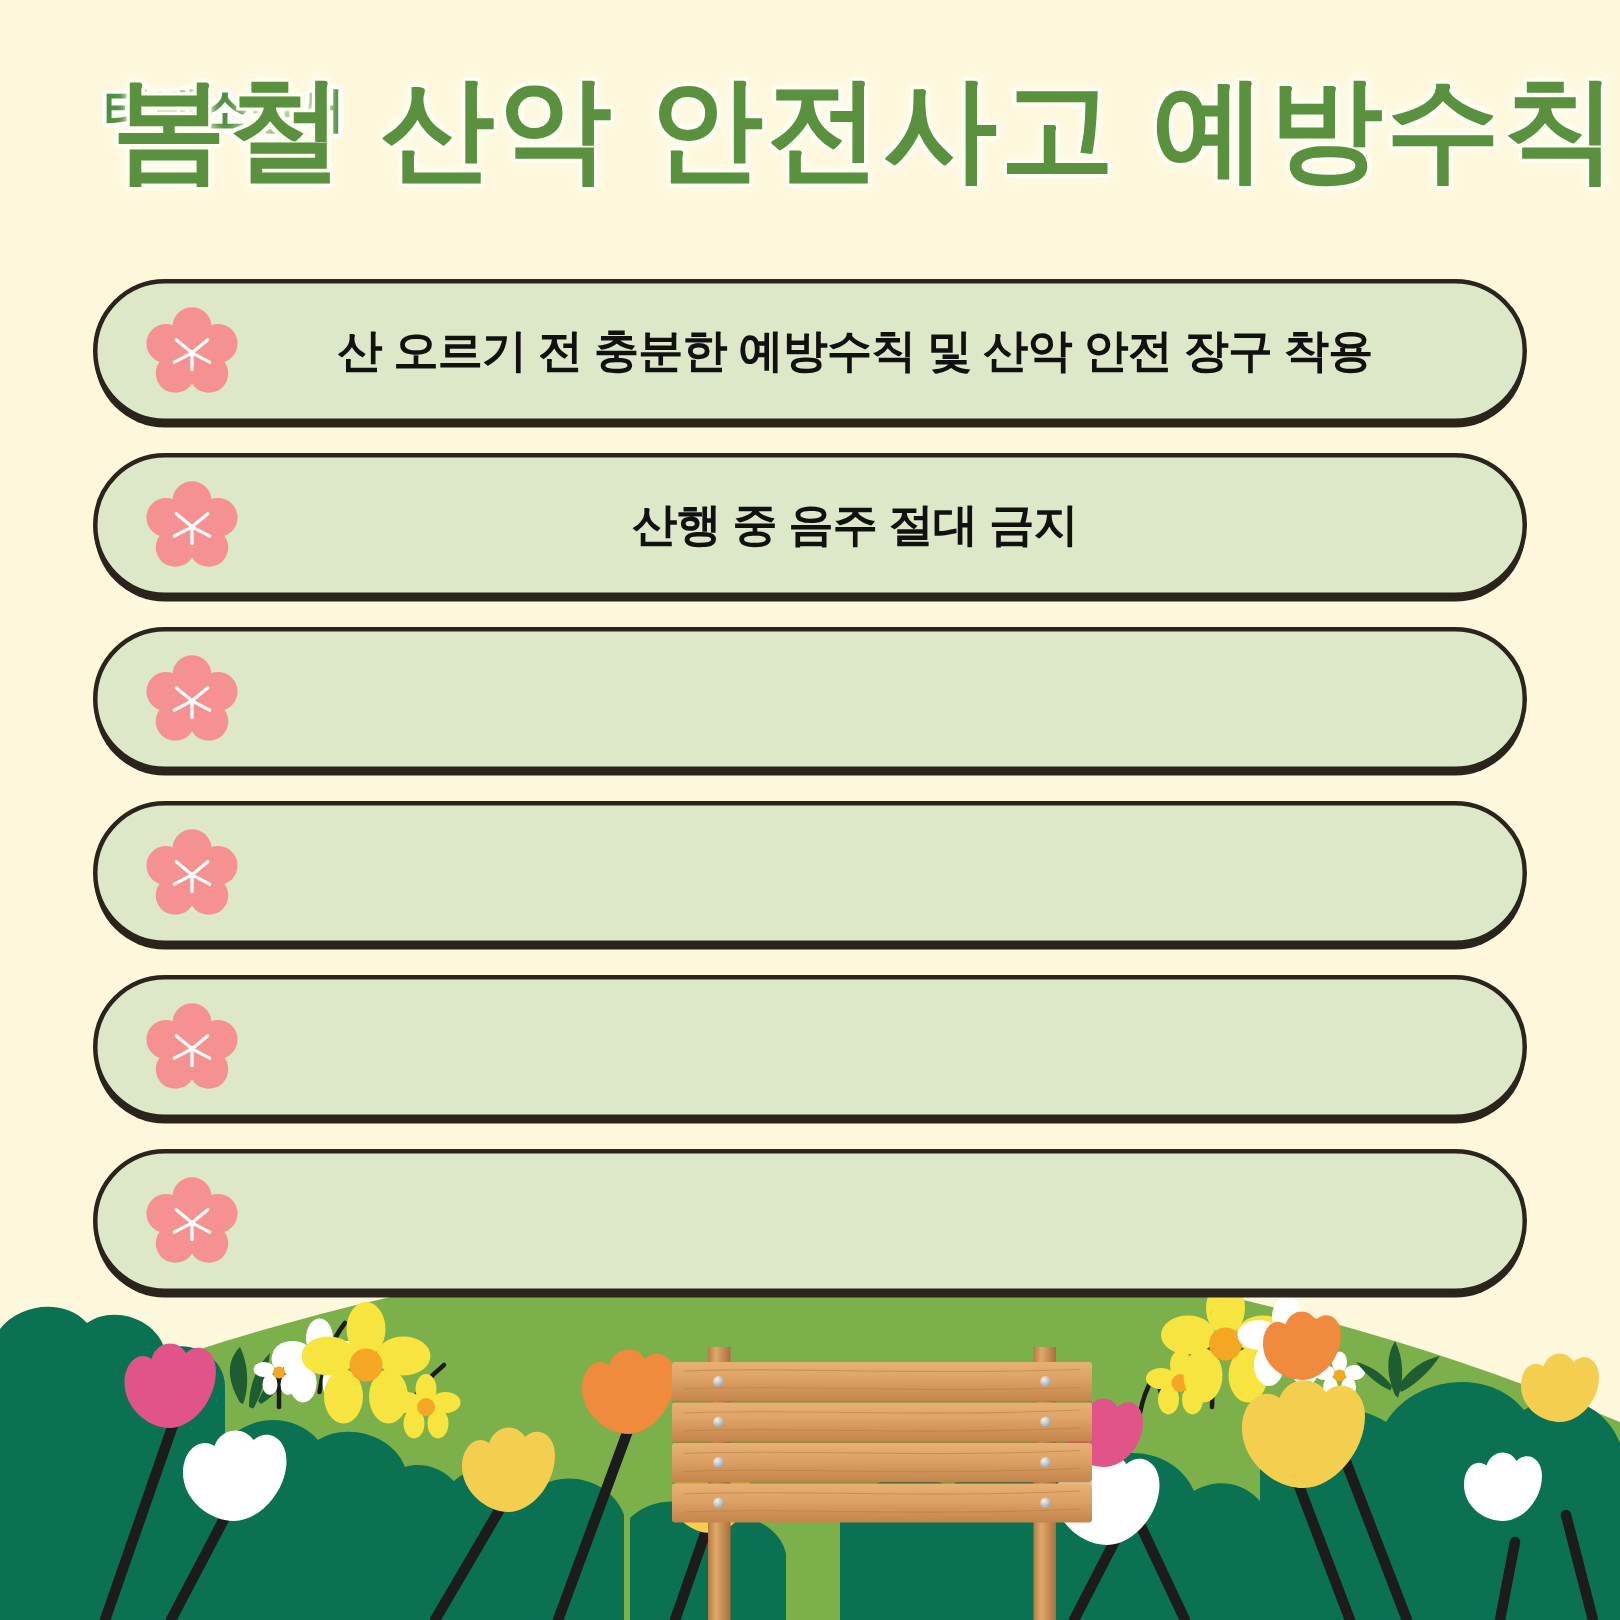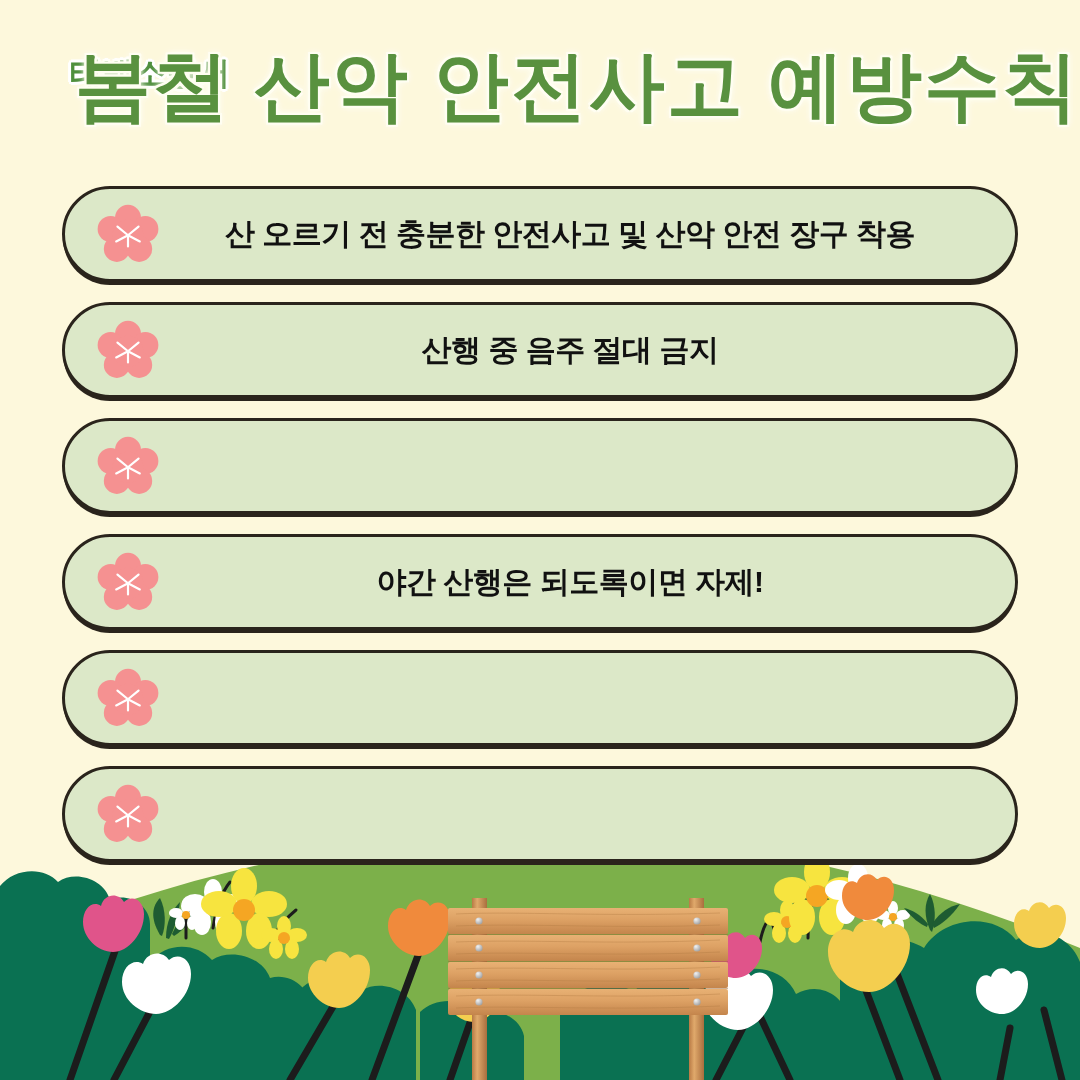--- a/index.html
+++ b/index.html
@@ -118,21 +118,21 @@
             <circle cx="50" cy="52" r="25"></circle>
         </g>
         <g stroke="#FFFFFF" stroke-width="3.5" stroke-linecap="round">
           <line x1="50" y1="52" x2="50" y2="70"></line>
           <line x1="50" y1="52" x2="33" y2="38"></line>
           <line x1="50" y1="52" x2="67" y2="38"></line>
           <line x1="50" y1="52" x2="31" y2="62"></line>
           <line x1="50" y1="52" x2="69" y2="62"></line>
         </g>
       </svg>
-      <div class="pill-text">산 오르기 전 충분한 안전사고 및 산악 안전 장구 착용</div>
+      <div class="pill-text">산 오르기 전 충분한 예방수칙 및 산악 안전 장구 착용</div>
     </div>
 
     <div class="pill">
       <svg class="pill-flower" viewBox="0 0 100 100">
         <g fill="#F59191">
           <circle cx="50" cy="24" r="21"></circle>
             <circle cx="78" cy="42" r="21"></circle>
           <circle cx="68" cy="74" r="21"></circle>
             <circle cx="32" cy="74" r="21"></circle>
           <circle cx="22" cy="42" r="21"></circle>
@@ -180,21 +180,20 @@
             <circle cx="50" cy="52" r="25"></circle>
         </g>
         <g stroke="#FFFFFF" stroke-width="3.5" stroke-linecap="round">
           <line x1="50" y1="52" x2="50" y2="70"></line>
           <line x1="50" y1="52" x2="33" y2="38"></line>
           <line x1="50" y1="52" x2="67" y2="38"></line>
           <line x1="50" y1="52" x2="31" y2="62"></line>
           <line x1="50" y1="52" x2="69" y2="62"></line>
         </g>
       </svg>
-      <div class="pill-text">야간 산행은 되도록이면 자제!</div>
     </div>
 
     <div class="pill">
       <svg class="pill-flower" viewBox="0 0 100 100">
         <g fill="#F59191">
           <circle cx="50" cy="24" r="21"></circle>
             <circle cx="78" cy="42" r="21"></circle>
           <circle cx="68" cy="74" r="21"></circle>
             <circle cx="32" cy="74" r="21"></circle>
           <circle cx="22" cy="42" r="21"></circle>

